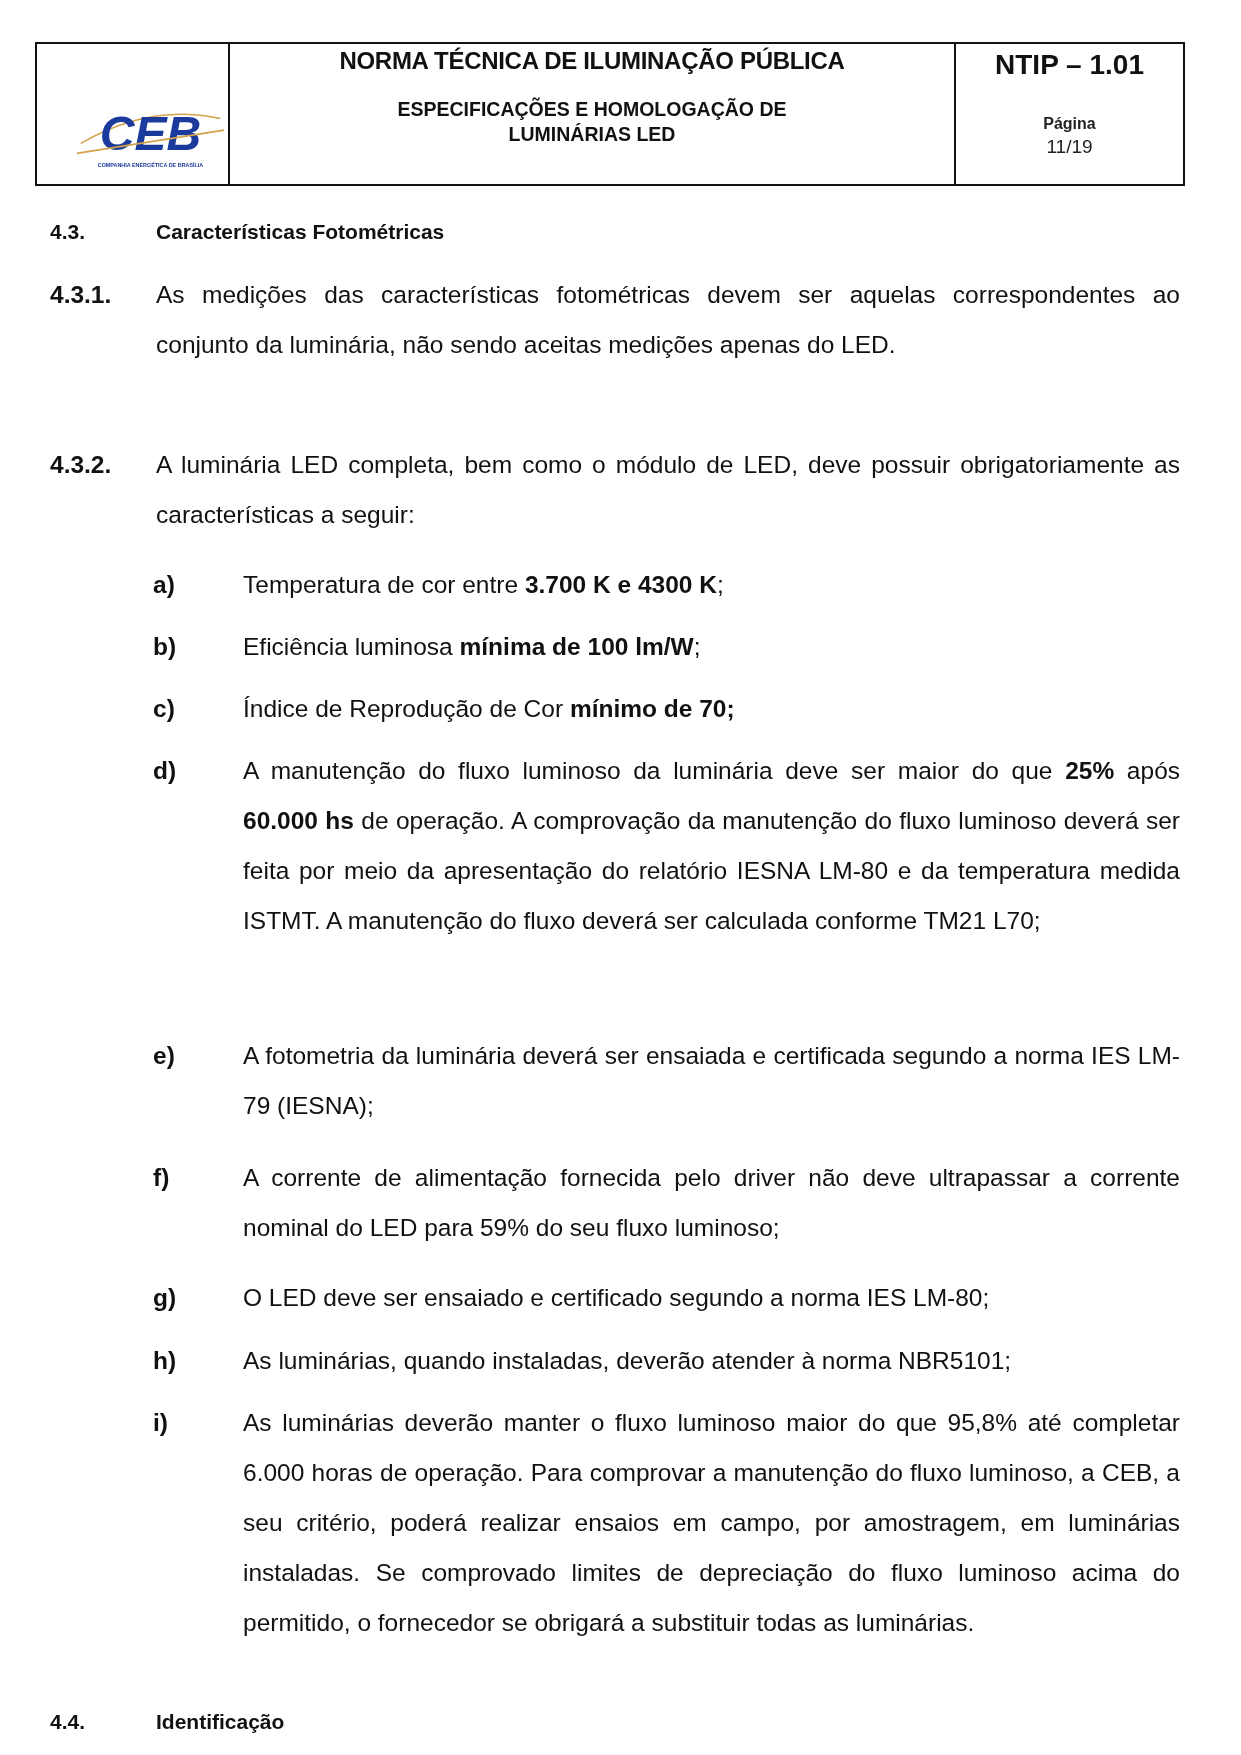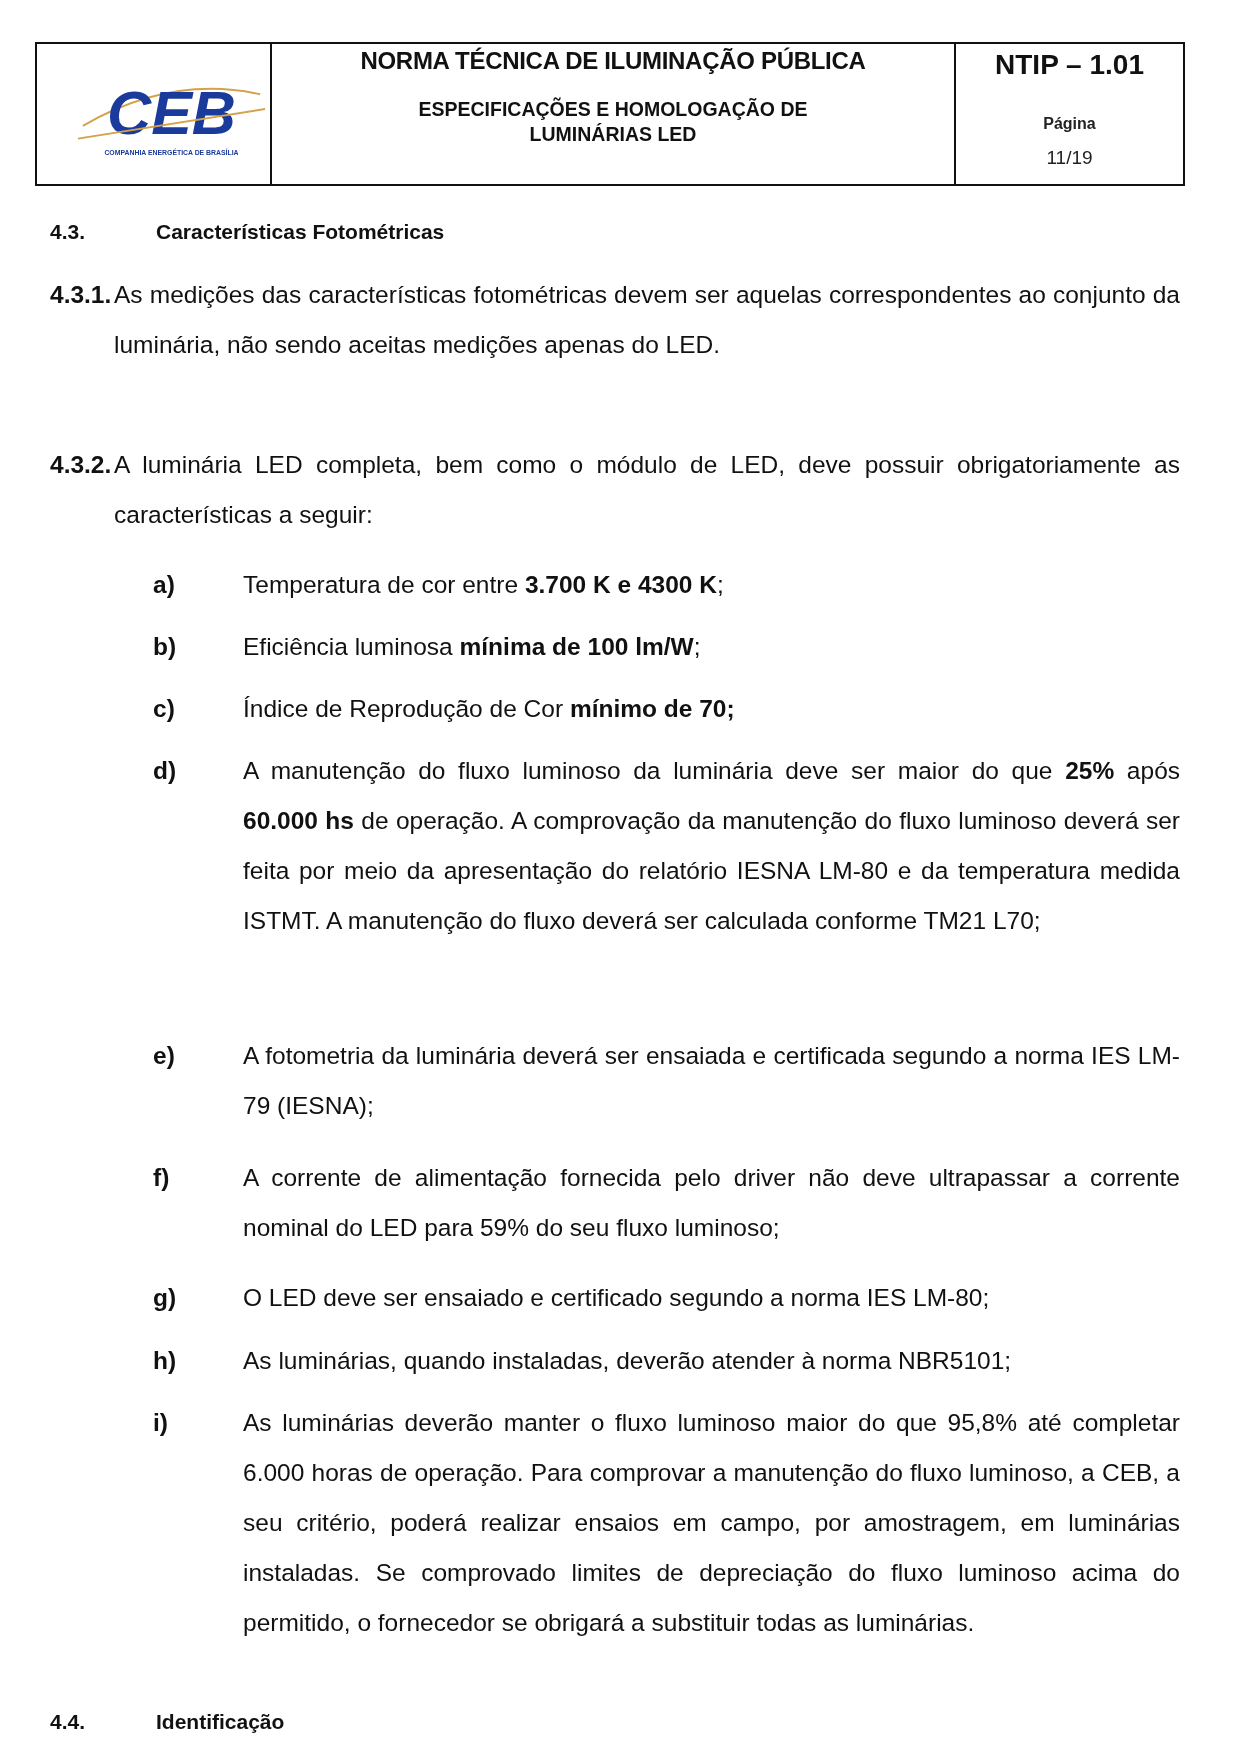--- a/index.html
+++ b/index.html
@@ -5,44 +5,44 @@
   html, body { margin: 0; padding: 0; background: #ffffff; }
   body {
     width: 1241px; height: 1755px; position: relative; overflow: hidden;
     font-family: "Liberation Sans", sans-serif; color: #111111;
   }
   .header-box {
     position: absolute; left: 35px; top: 42px; width: 1150px; height: 144px;
     border: 2px solid #111; box-sizing: border-box; display: flex;
   }
   .logo-cell {
-    width: 235px; border-right: 2px solid #111; box-sizing: border-box;
-    display: flex; align-items: center; justify-content: center; padding-left: 36px;
+    width: 193px; border-right: 2px solid #111; box-sizing: border-box;
+    display: flex; align-items: flex-end; justify-content: center; padding-left: 36px;
   }
   .title-cell {
     flex: 1; border-right: 2px solid #111; box-sizing: border-box;
     text-align: center; padding-top: 3px;
   }
   .code-cell { width: 227px; text-align: center; padding-top: 3px; }
   .main-title { font-weight: bold; font-size: 24px; letter-spacing: -0.3px; margin-top: 0; }
   .sub-title { font-weight: bold; font-size: 19.5px; line-height: 25px; margin-top: 22px; }
   .code { font-weight: bold; font-size: 28px; margin-top: 2px; }
   .page-label { font-weight: bold; font-size: 16px; margin-top: 34px; color: #222; }
-  .page-num { font-size: 19px; margin-top: 14px; color: #222; }
+  .page-num { font-size: 19px; margin-top: 3px; color: #222; }
 
   .content { position: absolute; left: 0; top: 0; width: 1241px; }
   .sec-title {
     position: absolute; left: 50px; font-weight: bold; font-size: 21px;
   }
   .sec-title .num { display: inline-block; width: 106px; }
   .para {
     position: absolute; left: 50px; width: 1130px; font-size: 24.5px; line-height: 50px;
   }
   .para .num { position: absolute; left: 0; top: 0; font-weight: bold; }
-  .para .txt { margin-left: 64px; text-align: justify; text-align-last: left; }
+  .para .txt { margin-left: 106px; text-align: justify; text-align-last: left; }
   .item {
     position: absolute; left: 153px; width: 1027px; font-size: 24.5px; line-height: 50px;
   }
   .item .lbl { position: absolute; left: 0; top: 0; font-weight: bold; }
   .item .txt { margin-left: 90px; text-align: justify; text-align-last: left; }
   b { font-weight: bold; }
 </style>
 </head>
 <body>
 

